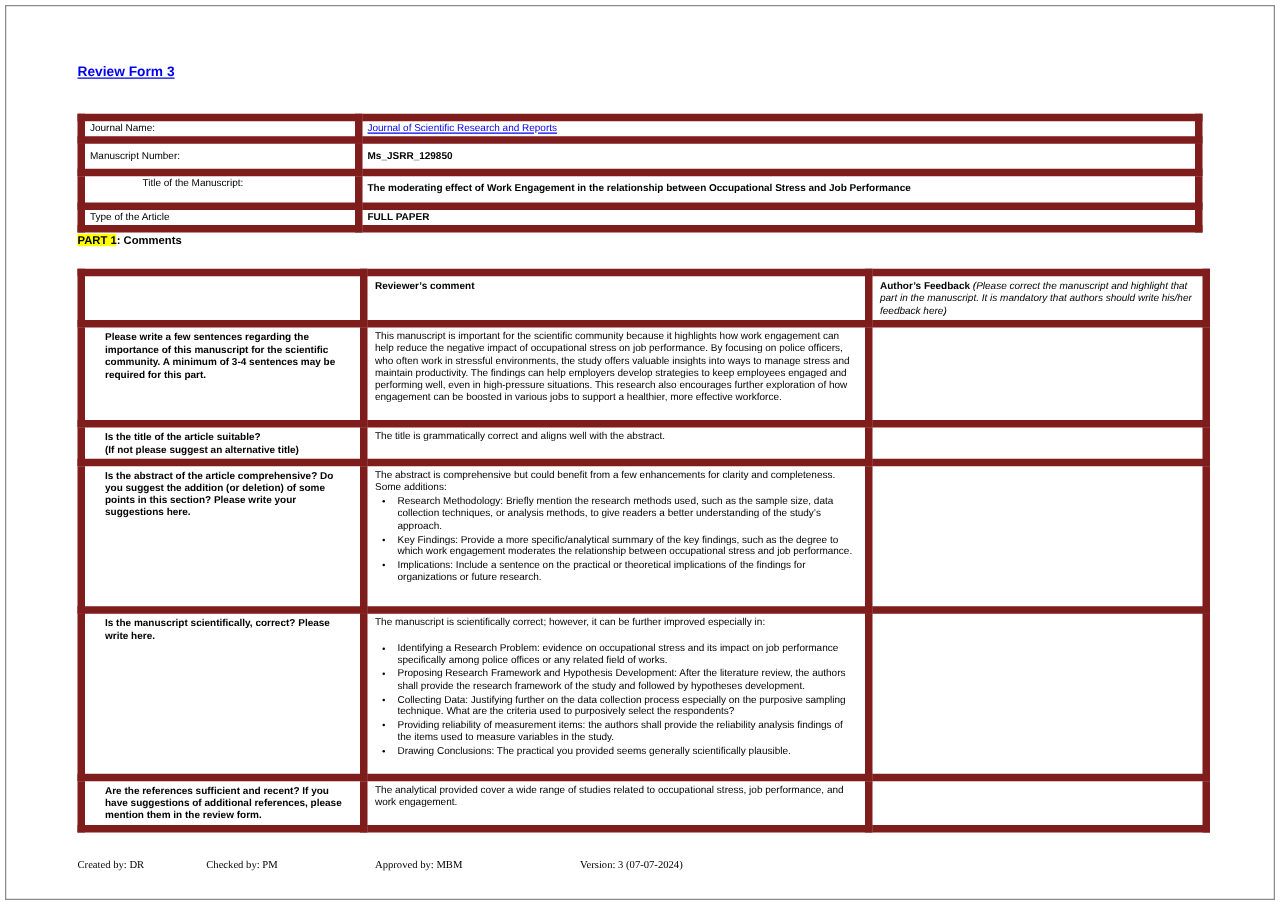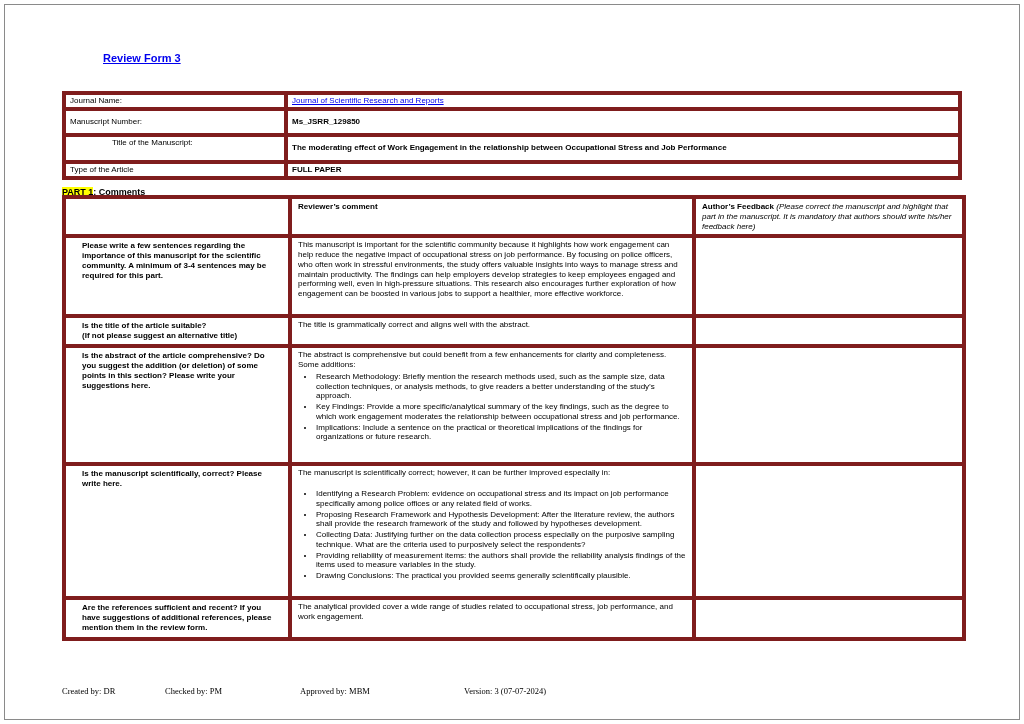--- a/index.html
+++ b/index.html
@@ -10,45 +10,45 @@
     color: #000;
     font-family: "Liberation Sans", sans-serif;
     position: relative;
     overflow: hidden;
   }
   .page-border { position: absolute; inset: 4px; border: 1px solid #8a8a8a; pointer-events: none; }
 
   .heading {
     position: absolute; left: 62px; top: 52px;
     font-size: 11px; font-weight: bold;
-    color: var(--link, #0000EE); text-decoration: underline; margin-left: 41px;
+    color: var(--link, #0000EE); text-decoration: underline;
   }
 
   table {
     border-collapse: collapse; table-layout: fixed;
     position: absolute; left: 62px; width: 900px;
     font-size: 8px; line-height: 1.22;
   }
-  td, th { border: 4px solid #7f1d1d; padding: 1px 4px; vertical-align: top; text-align: left; font-weight: normal; }
+  td, th { border: 6px solid #7f1d1d; padding: 1px 4px; vertical-align: top; text-align: left; font-weight: normal; }
 
   .info-table { top: 91px; }
   .info-table td { vertical-align: middle; }
   .info-table td.top { vertical-align: top; padding-left: 46px; }
 
   .b { font-weight: bold; }
   .i { font-style: italic; }
   a.link { color: var(--link, #0000EE); text-decoration: underline; font-weight: normal; cursor: pointer; }
 
   .part1 {
     position: absolute; left: 62px; top: 187px;
     font-size: 9px; font-weight: bold;
   }
   .part1 .hl { background: var(--highlight, #FFFF00); text-align: right; }
 
-  .comments-table { top: 195px; }
+  .comments-table { top: 215px; }
   .comments-table th { padding: 3px 6px; vertical-align: top; }
   .q { font-weight: bold; padding: 3px 8px 2px 16px; }
   .c { padding: 2px 6px 2px 6px; }
   .c .para { margin: 0; }
   ul.blist { margin: 2px 0 0 0; padding-left: 17px; }
   ul.blist li { margin: 0 0 1px 0; padding-left: 1px; }
   ul.blist.gap { margin-top: 11px; }
 
   .footer {
     position: absolute; top: 686px; left: 0; width: 100%;

